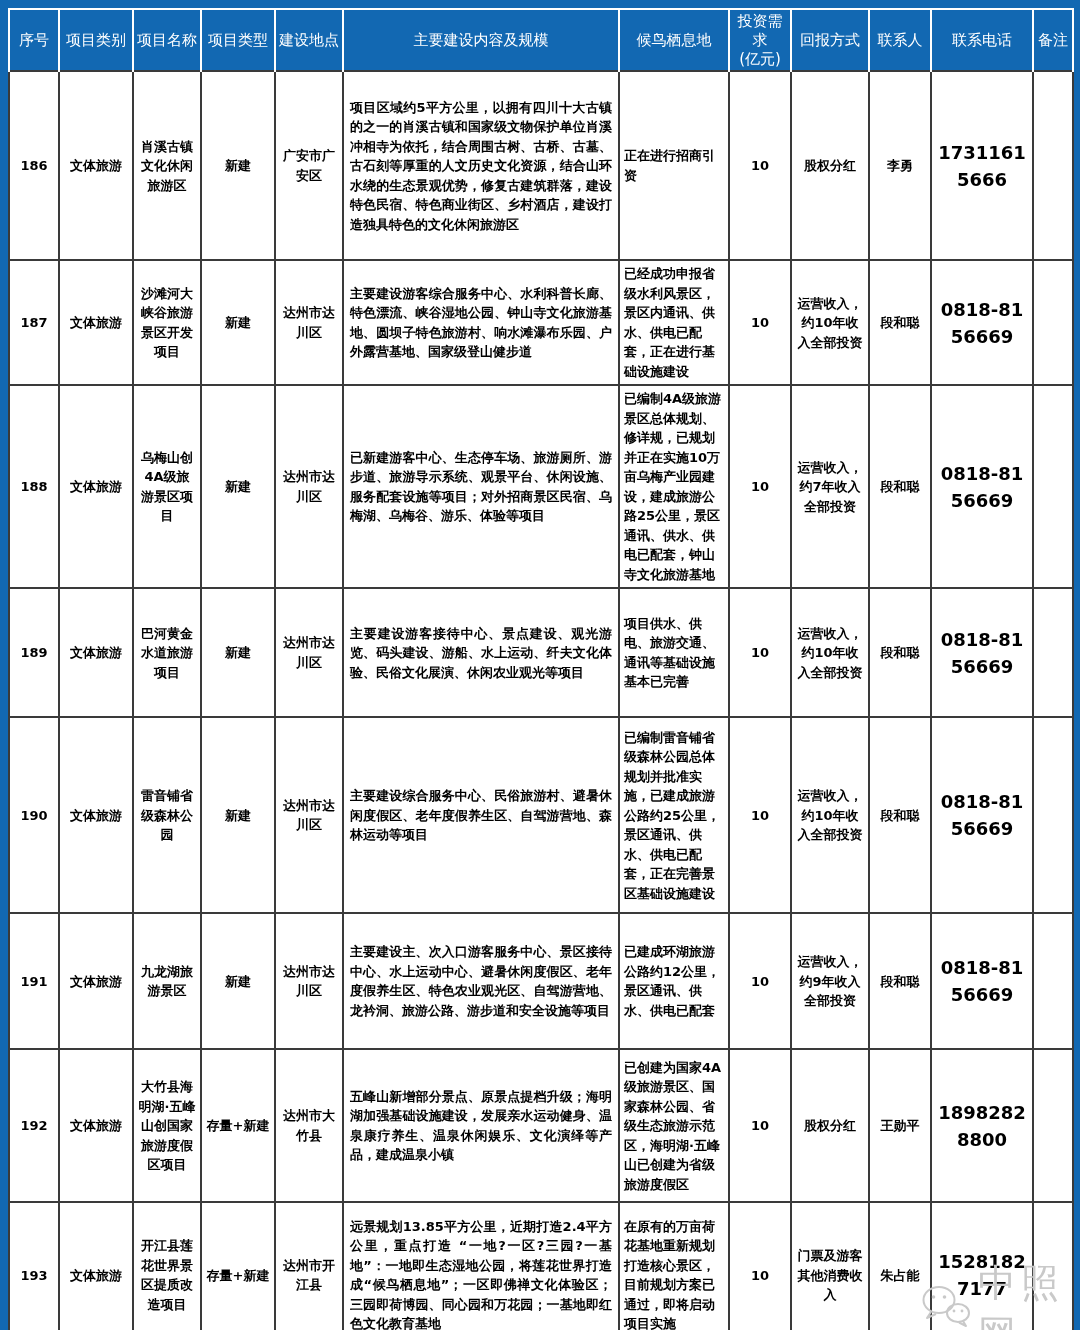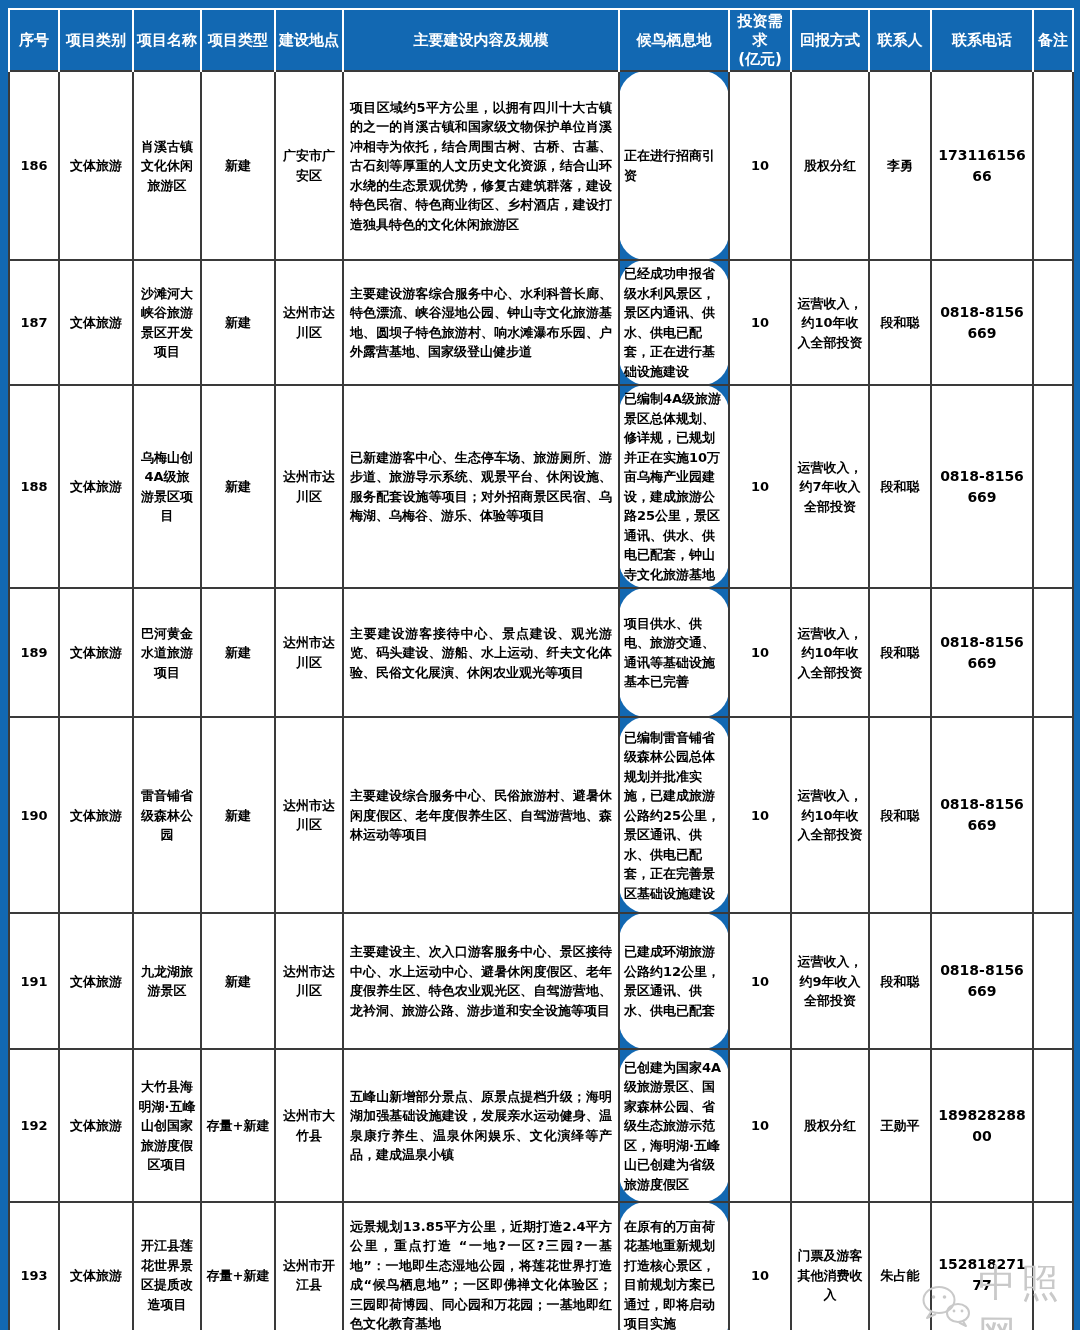--- a/index.html
+++ b/index.html
@@ -26,21 +26,21 @@
   col.c-investment{width:62px;}
   col.c-payback{width:78px;}
   col.c-contact{width:62px;}
   col.c-phone{width:102px;}
   col.c-note{width:40px;}
 
   thead th{
     background:#1268b2;
     color:#ffffff;
     font-size:15px;
-    font-weight:bold;
+    font-weight:normal;
     border:2px solid #ffffff;
     border-bottom:none;
     height:45px;
     padding:2px 1px;
     text-align:center;
     vertical-align:middle;
     white-space:pre-line;
     line-height:1.25;
   }
   tbody td{
@@ -55,23 +55,22 @@
     line-height:1.5;
     word-break:break-all;
   }
   tbody td.col-content{
     text-align:justify;
     padding:11px 6px;
   }
   tbody td.col-progress{
     text-align:left;
     padding:3px 4px;
-    border-radius:27px;
-  }
-  tbody td.col-phone{font-size:14px;margin-top:22px;}
+  }
+  tbody td.col-phone{font-size:18px;margin-top:22px;}
   
   tbody tr:nth-child(1){height:189px;}
   tbody tr:nth-child(2){height:113px;}
   tbody tr:nth-child(3){height:196px;}
   tbody tr:nth-child(4){height:129px;}
   tbody tr:nth-child(5){height:196px;}
   tbody tr:nth-child(6){height:136px;}
   tbody tr:nth-child(7){height:153px;}
   tbody tr:nth-child(8){height:146px;}
 

